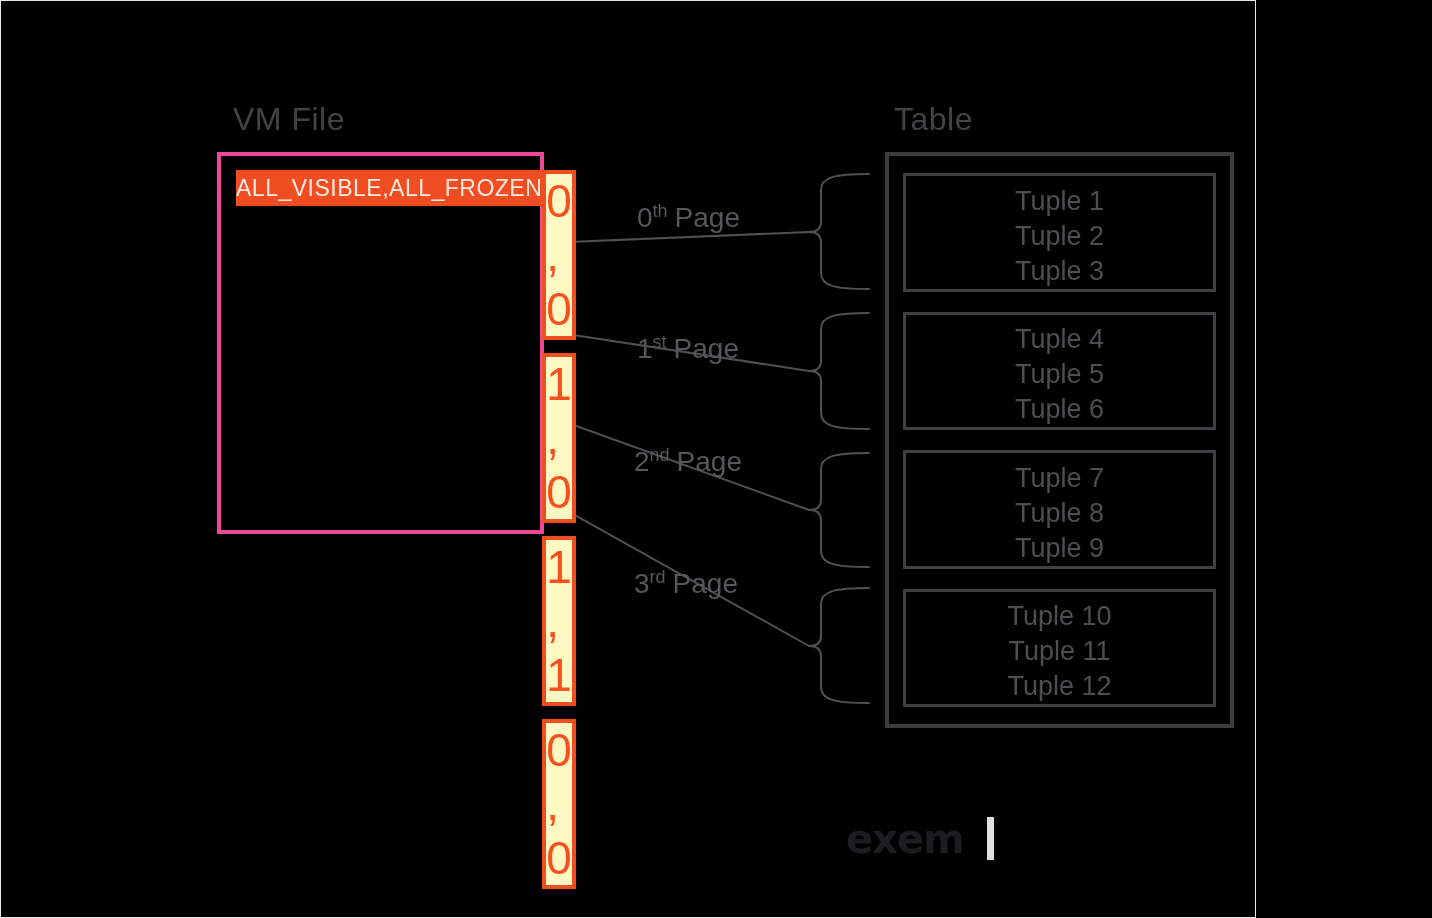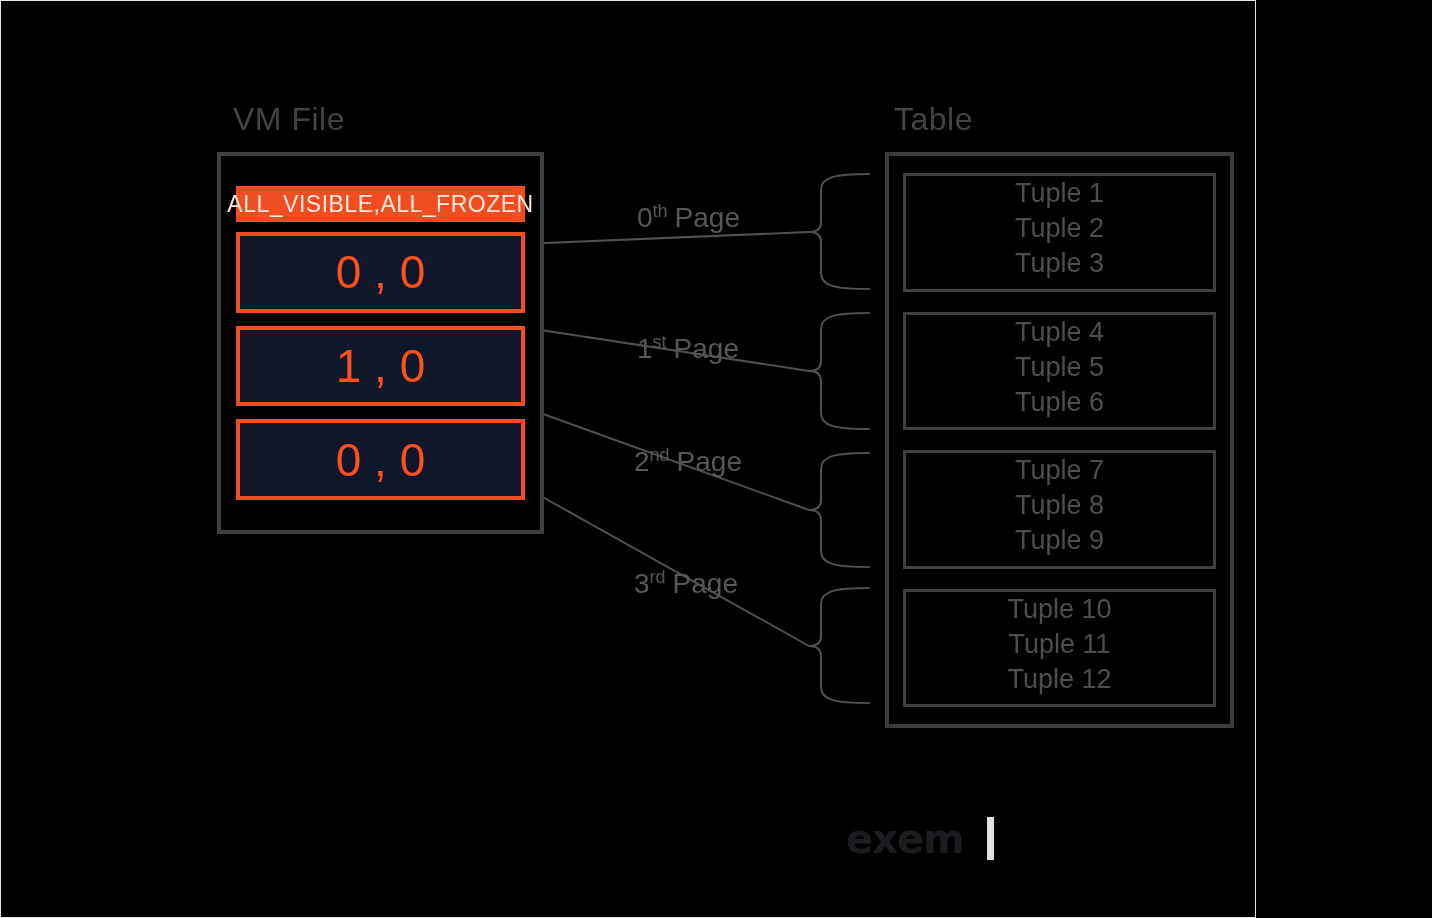--- a/index.html
+++ b/index.html
@@ -11,42 +11,42 @@
   svg.connectors{position:absolute;left:0;top:0;z-index:1;}
   .conn{stroke:#4f5053;stroke-width:2;fill:none;}
   .brace{stroke:#4f5053;stroke-width:2;fill:none;stroke-linejoin:round;stroke-linecap:round;}
 
   .title{position:absolute;z-index:2;color:#424346;font-size:32px;letter-spacing:.5px;}
   .vm-title{left:232px;top:100px;}
   .table-title{left:860px;top:100px;margin-left:33px;}
 
   .vm-box{
     position:absolute;left:216px;top:151px;width:327px;height:382px;
-    border:4px solid #404040;box-sizing:border-box;z-index:2;
-    display:flex;flex-direction:column;padding:30px 15px;background:#000;
+    border:4px solid #ec4899;box-sizing:border-box;z-index:2;
+    display:flex;flex-direction:row;padding:14px 15px;background:#000;
   }
   .vm-header{
     flex:none;height:36px;background:#f04e22;color:#ffe9df;
     font-size:23px;letter-spacing:.5px;display:flex;align-items:center;justify-content:center;
     margin-bottom:10px;
   }
   .vm-cells{display:flex;flex-direction:column;gap:13px;flex:1;}
   .vm-cell{
-    flex:1;border:4px solid #f04e22;box-sizing:border-box;background:#0f172a;
+    flex:1;border:4px solid #f04e22;box-sizing:border-box;background:#fef9c3;
     color:#f8511f;font-size:46px;display:flex;align-items:center;justify-content:center;
   }
 
   .table-box{
     position:absolute;left:884px;top:151px;width:349px;height:576px;
     border:4px solid #3b3c3e;box-sizing:border-box;z-index:2;background:#000;
     display:flex;flex-direction:column;gap:20px;padding:17px 14px;
   }
   .tuple-group{
     flex:1;border:3px solid #3f4043;box-sizing:border-box;
-    display:flex;flex-direction:column;align-items:center;justify-content:flex-start;
+    display:flex;flex-direction:column;align-items:center;justify-content:flex-end;
     color:#4d4e51;font-size:27px;line-height:35px;
   }
 
   .page-label{position:absolute;z-index:2;color:#56575a;font-size:28px;}
   .page-label sup{font-size:18px;vertical-align:super;line-height:0;}
   .page-label .pw{margin-left:7px;}
   .pl0{left:636px;top:201px;}
   .pl1{left:636px;top:332px;}
   .pl2{left:633px;top:445px;}
   .pl3{left:633px;top:567px;}
@@ -74,20 +74,21 @@
     <path class="brace" d="M 868 587 C 834 587 820 590 820 603 L 820 635 C 820 641 817 645 808 645 C 817 645 820 649 820 655 L 820 686 C 820 699 834 702 868 702"></path>
   </svg>
 
   <div class="title vm-title">VM File</div>
 
   <div class="vm-box">
     <div class="vm-header">ALL_VISIBLE,ALL_FROZEN</div>
     <div class="vm-cells">
       <div class="vm-cell">0 , 0</div>
       <div class="vm-cell">1 , 0</div>
+      <div class="vm-cell">1 , 1</div>
       <div class="vm-cell">0 , 0</div>
     </div>
   </div>
 
   <div class="title table-title">Table</div>
 
   <div class="table-box">
     <div class="tuple-group">
       <span>Tuple 1</span>
       <span>Tuple 2</span>

